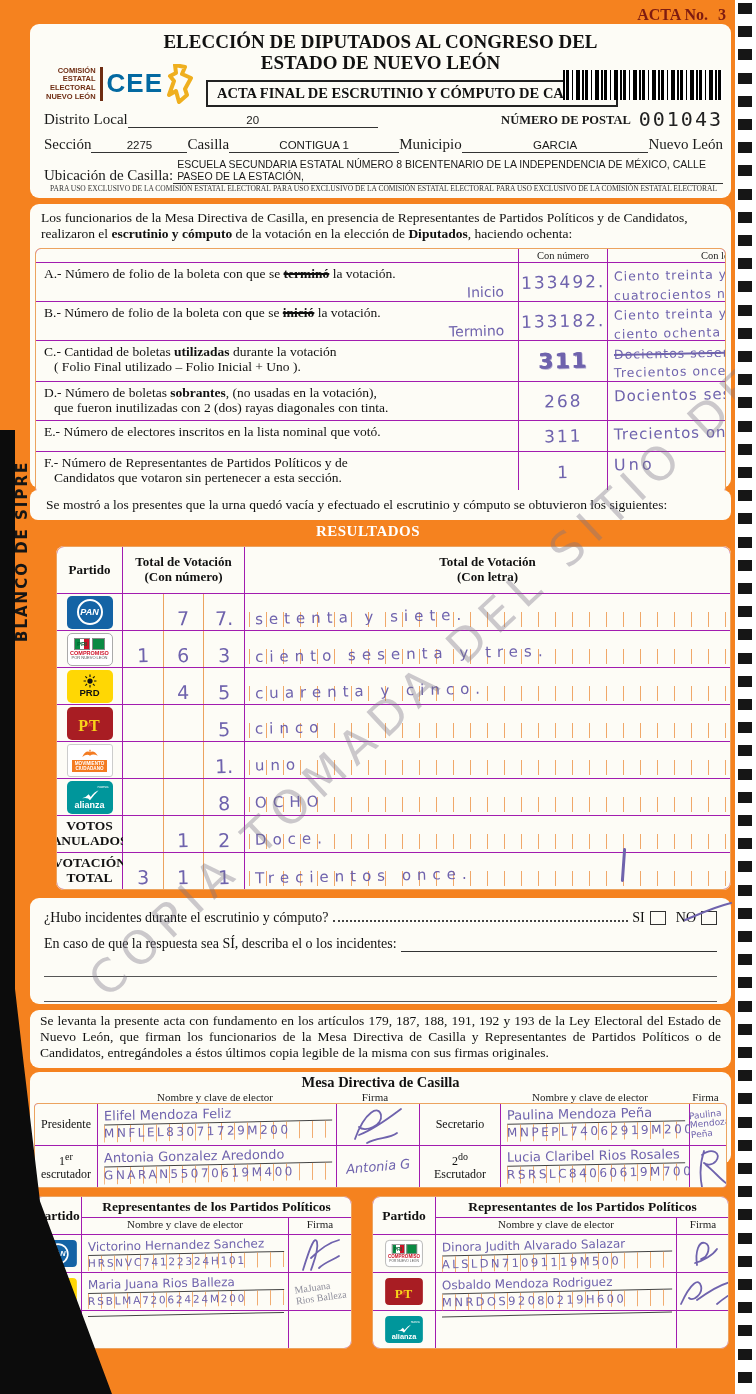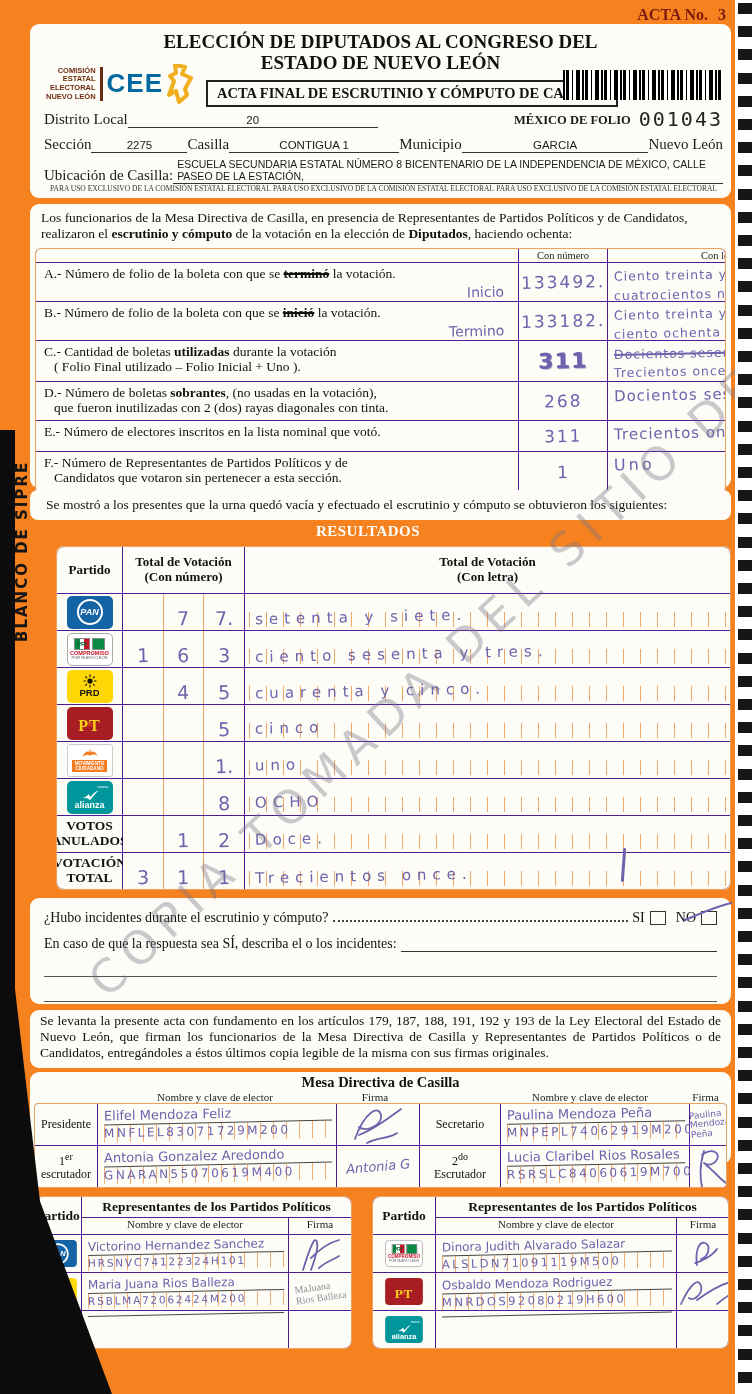--- a/index.html
+++ b/index.html
@@ -31,21 +31,21 @@
   .subtitle-box { position:absolute; left:176px; top:56px; border:2px solid #222; padding:3px 9px; font-weight:bold; font-size:14.5px; color:#111; background:#FDFCF6; }
   .barcode { position:absolute; right:8px; top:46px; width:160px; height:30px;
     background:repeating-linear-gradient(90deg,#000 0 2px,#fff 2px 3px,#000 3px 6px,#fff 6px 9px,#000 9px 10px,#fff 10px 13px,#000 13px 17px,#fff 17px 19px); }
   .hrow { position:absolute; left:14px; right:8px; display:flex; align-items:flex-end; font-size:15px; color:#1a1a1a; }
   .ufield { border-bottom:1.2px solid #333; text-align:center; font-family:"Liberation Sans",sans-serif; font-size:11.5px; padding:0 4px 1px; }
   .folio-label { font-weight:bold; font-size:12.5px; }
   .folio-value { font-family:"DejaVu Sans Mono",monospace; font-size:20px; letter-spacing:2px; margin-left:8px; line-height:.9; color:#222; }
   .uso-row { position:absolute; left:20px; right:14px; top:160px; display:flex; justify-content:space-between; font-size:7.5px; color:#333; }
 
   
-  .gridtable { display:grid; background:#4c1d95; gap:1px; border:1px solid #ECA35F; border-radius:6px; overflow:hidden; }
+  .gridtable { display:grid; background:#a21caf; gap:1px; border:1px solid #ECA35F; border-radius:6px; overflow:hidden; }
   .cell { background:#FDFCF6; position:relative; }
 
   
   .tally-panel { top:204px; height:284px; padding:6px 5px 4px 5px; }
   .intro { font-size:13.5px; line-height:1.22; color:#111; padding:0 6px 5px 6px; }
   .tally-grid { grid-template-columns:482px 88px 1fr;
     grid-template-rows:13px 38px 38px 40px 38px 30px 41px; }
   .colhead { font-size:10.5px; text-align:center; color:#222; line-height:13px; }
   .tlabel { font-size:13.5px; line-height:1.15; padding:3px 4px 0 8px; color:#111; }
   .tlabel .line2 { padding-left:10px; display:block; }
@@ -181,21 +181,21 @@
       </svg>
     </div>
 
     <div class="subtitle-box">ACTA FINAL DE ESCRUTINIO Y CÓMPUTO DE CASILLA</div>
     <div class="barcode"></div>
 
     <div class="hrow" style="top:86px;">
       <span>Distrito Local</span>
       <span class="ufield" style="width:250px;">20</span>
       <span style="flex:1"></span>
-      <span class="folio-label">MÉXICO DE FOLIO</span>
+      <span class="folio-label">NÚMERO DE POSTAL</span>
       <span class="folio-value">001043</span>
     </div>
 
     <div class="hrow" style="top:112px;">
       <span>Sección</span>
       <span class="ufield" style="width:96px;">2275</span>
       <span>Casilla</span>
       <span class="ufield" style="width:170px;">CONTIGUA 1</span>
       <span>Municipio</span>
       <span class="ufield" style="flex:1;">GARCIA</span>

